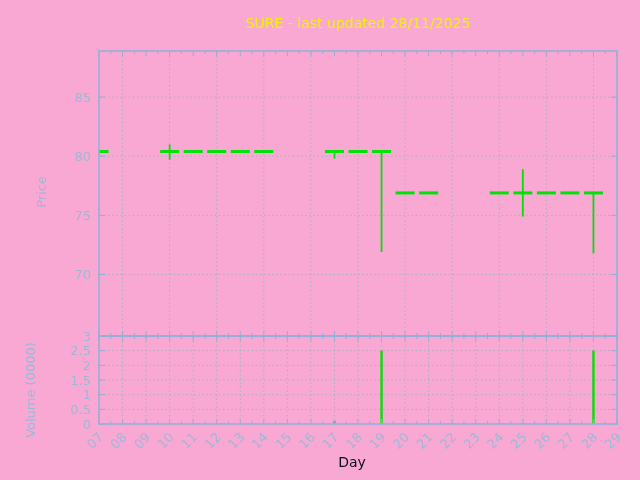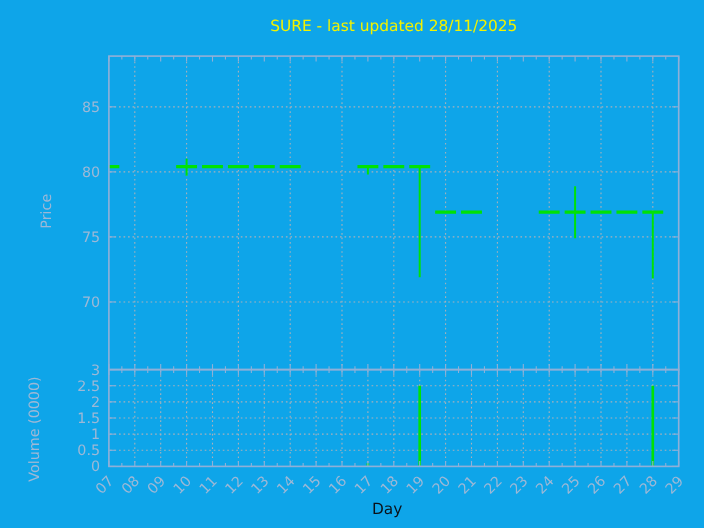--- a/index.html
+++ b/index.html
@@ -1,16 +1,16 @@
 <!DOCTYPE html>
 <html><head>
 <meta charset="utf-8">
 <style>
   html,body{margin:0;padding:0;background:#141e2b;}
-  .screen{position:relative;width:640px;height:480px;background:#0ea5e9;overflow:hidden;
+  .screen{position:relative;width:640px;height:480px;background:#f9a8d4;overflow:hidden;
           font-family:"DejaVu Sans","Liberation Sans",sans-serif;}
   svg text{font-family:"DejaVu Sans","Liberation Sans",sans-serif;}
   .title-text{font-size:14px;}
   .axis-title{font-size:13px;}
   .tick-label{font-size:13px;}
   .xaxis-title{font-size:14px;}
 </style>
 </head>
 <body>
 

